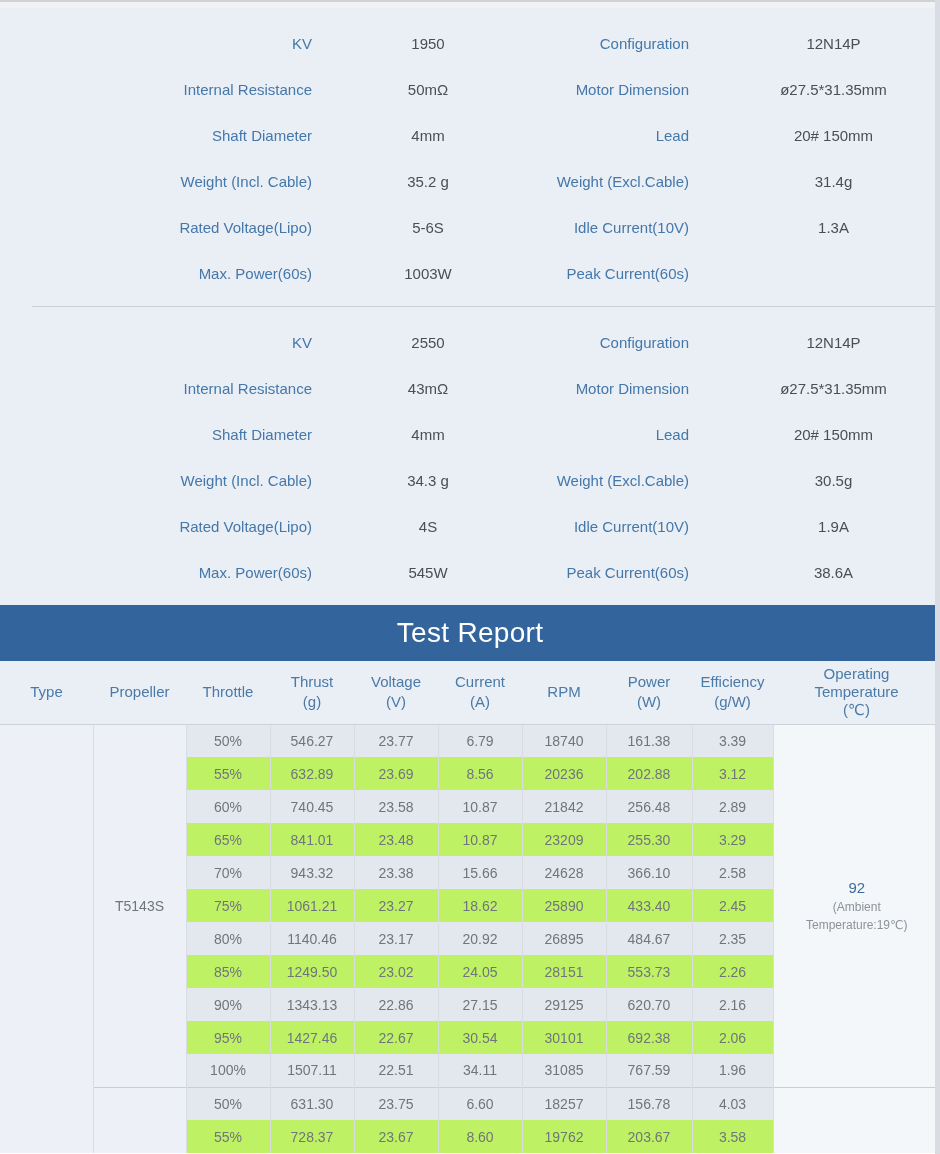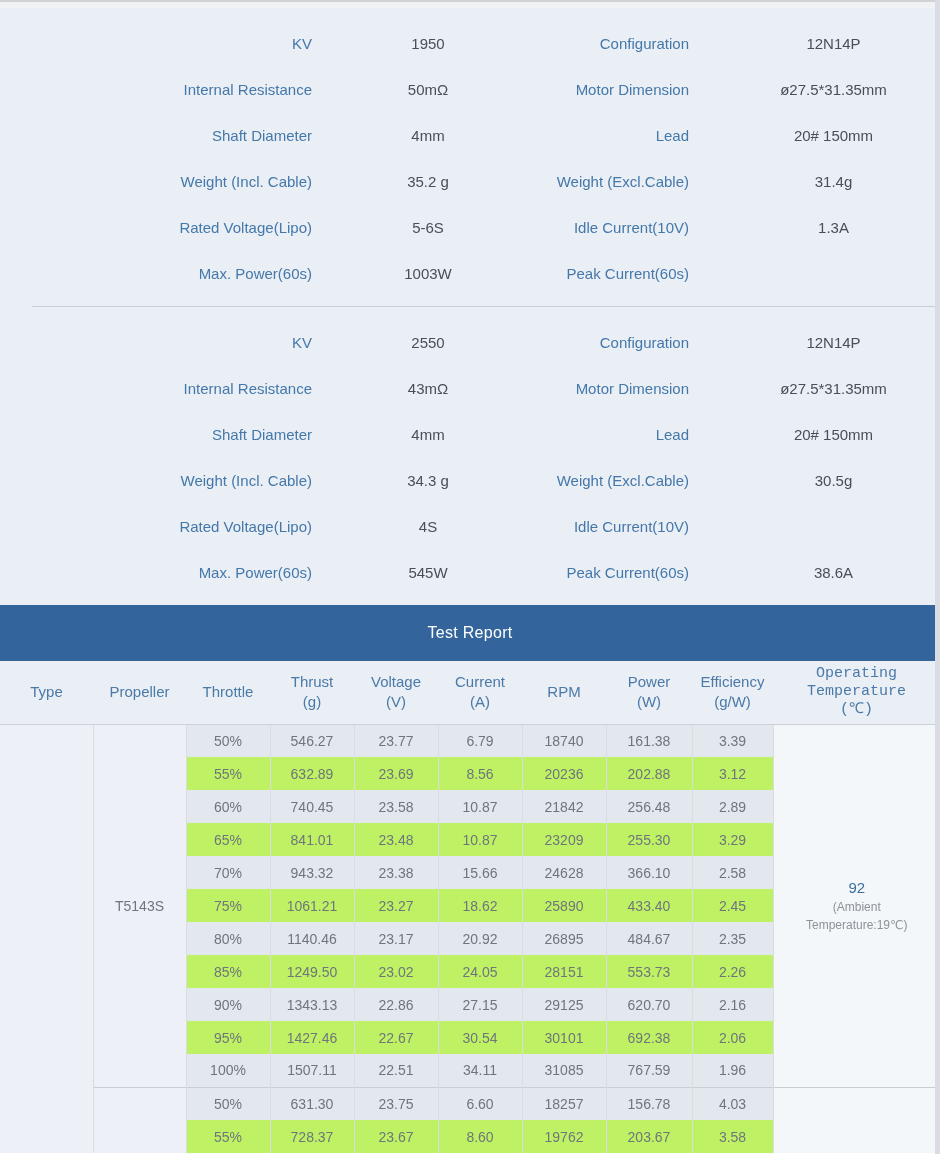--- a/index.html
+++ b/index.html
@@ -44,21 +44,21 @@
     text-align: center;
     white-space: nowrap;
   }
   .spec-value.vleft  { padding-left: 42px; }
   .spec-value.vright { padding-left: 38px; }
   
   .report-band {
     height: 56px;
     background: #33659c;
     color: #ffffff;
-    font-size: 16px;
+    font-size: 28px;
     display: flex;
     align-items: center;
     justify-content: center;
     letter-spacing: 0.3px;
   }
   
   table.report {
     width: 940px;
     border-collapse: collapse;
     table-layout: fixed;
@@ -69,21 +69,21 @@
     font-weight: normal;
     color: #4a7aa8;
     font-size: 15px;
     vertical-align: middle;
     text-align: center;
     border-bottom: 1px solid #ced2d8;
     padding: 0;
   }
   .th-line { display: block; line-height: 20px; }
   th.optemp-th { font-size: 14px; }
-  th.optemp-th .th-line { line-height: 18px; font-family: Liberation Mono, monospace; }
+  th.optemp-th .th-line { line-height: 18px; }
   table.report tbody td {
     height: 33px;
     padding: 0;
     text-align: center;
     vertical-align: middle;
     font-size: 14px;
     color: #70757c;
   }
   .type-cell      { background: #edf0f6; border-right: 1px solid #d9dde2; }
   .propeller-cell { background: #edf0f6; border-right: 1px solid #d9dde2; }
@@ -163,20 +163,21 @@
     <div class="spec-row">
       <div class="spec-label">Weight (Incl. Cable)</div>
       <div class="spec-value vleft">34.3 g</div>
       <div class="spec-label">Weight (Excl.Cable)</div>
       <div class="spec-value vright">30.5g</div>
     </div>
     <div class="spec-row">
       <div class="spec-label">Rated Voltage(Lipo)</div>
       <div class="spec-value vleft">4S</div>
       <div class="spec-label">Idle Current(10V)</div>
+      <div class="spec-value vright">1.9A</div>
     </div>
     <div class="spec-row">
       <div class="spec-label">Max. Power(60s)</div>
       <div class="spec-value vleft">545W</div>
       <div class="spec-label">Peak Current(60s)</div>
       <div class="spec-value vright">38.6A</div>
     </div>
   </div>
 
 </div>

